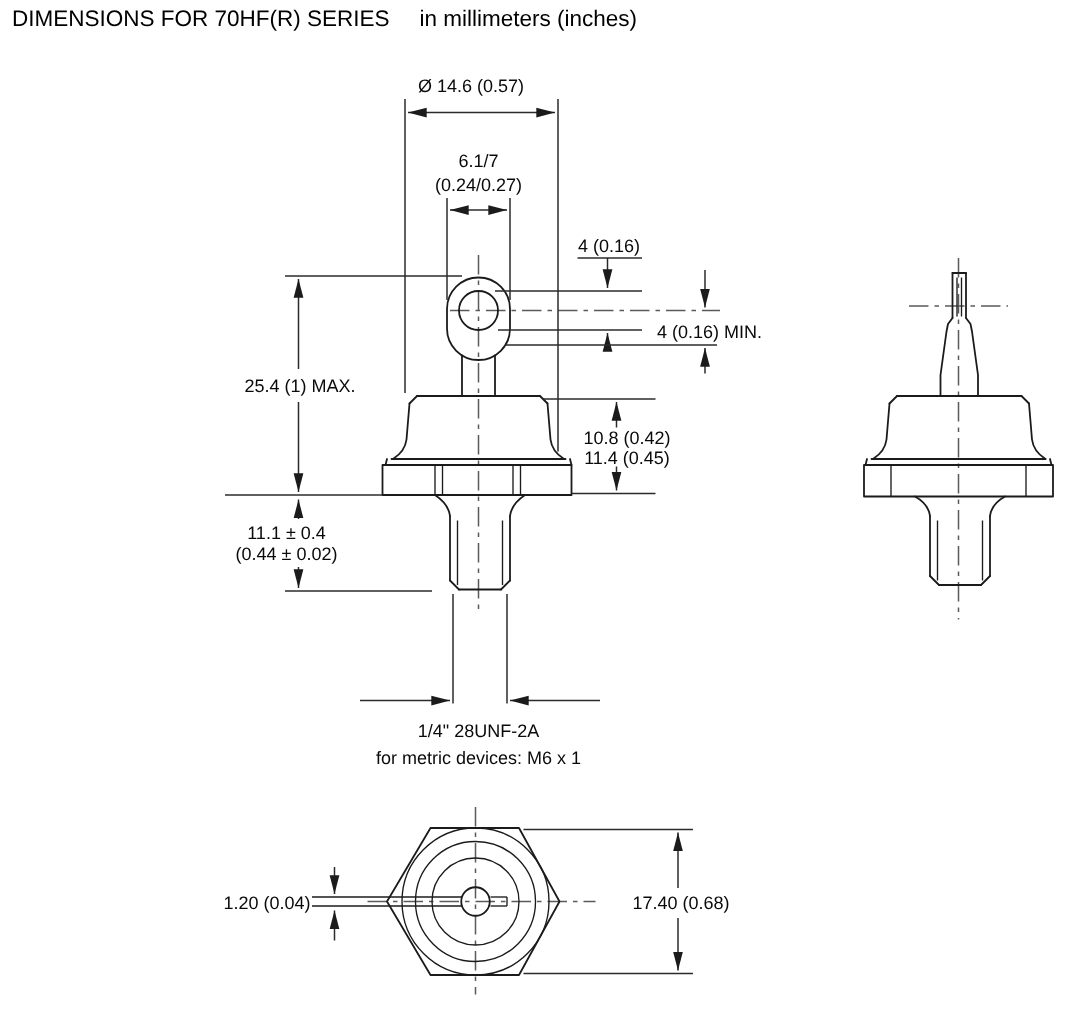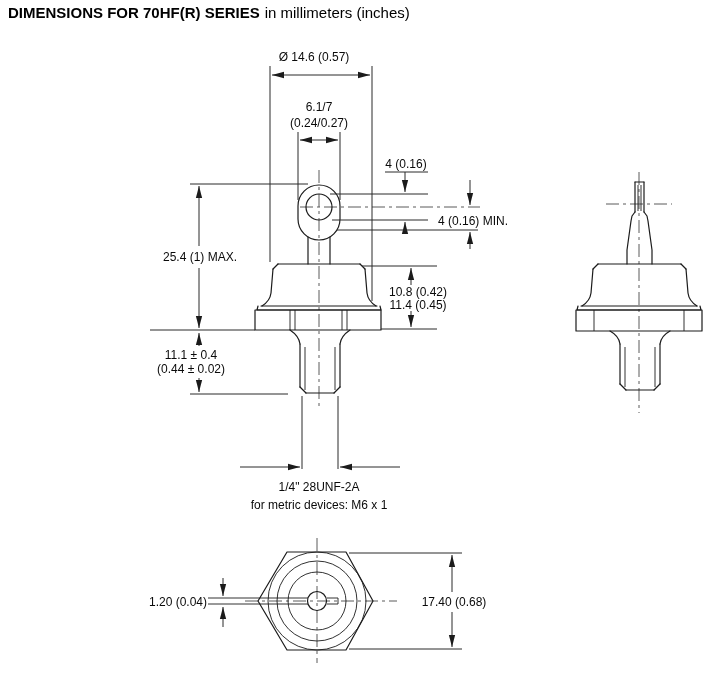--- a/index.html
+++ b/index.html
@@ -1,20 +1,20 @@
 <!DOCTYPE html>
 <html><head>
 <meta charset="utf-8">
 <style>
   html,body{margin:0;padding:0;background:#ffffff;}
   body{width:714px;height:689px;position:relative;font-family:"Liberation Sans",sans-serif;}
   .page{position:absolute;inset:0;background:#fff;}
   .title-row{position:absolute;left:8px;top:4px;font-size:15px;color:#000;white-space:nowrap;}
-  .title-row .t-main{font-weight:bold;}
-  .title-row .t-suffix{font-weight:normal;margin-left:5px;}
+  .title-row .t-main{font-weight:normal;}
+  .title-row .t-suffix{font-weight:normal;margin-left:20px;}
   svg{position:absolute;left:0;top:0;}
   .body-ln{fill:none;stroke:#1b1b1b;stroke-width:1.2;stroke-linejoin:round;stroke-linecap:round;}
   .thin-ln{fill:none;stroke:#1b1b1b;stroke-width:0.9;}
   .dim-ln{fill:none;stroke:#2b2b2b;stroke-width:1;}
   .cl-ln{fill:none;stroke:#5a5a5a;stroke-width:1;stroke-dasharray:13 4 3 4;}
   .lbl{font-family:"Liberation Sans",sans-serif;font-size:12px;fill:#0a0a0a;}
   .arrfill{fill:#1b1b1b;}
 </style>
 </head>
 <body>

